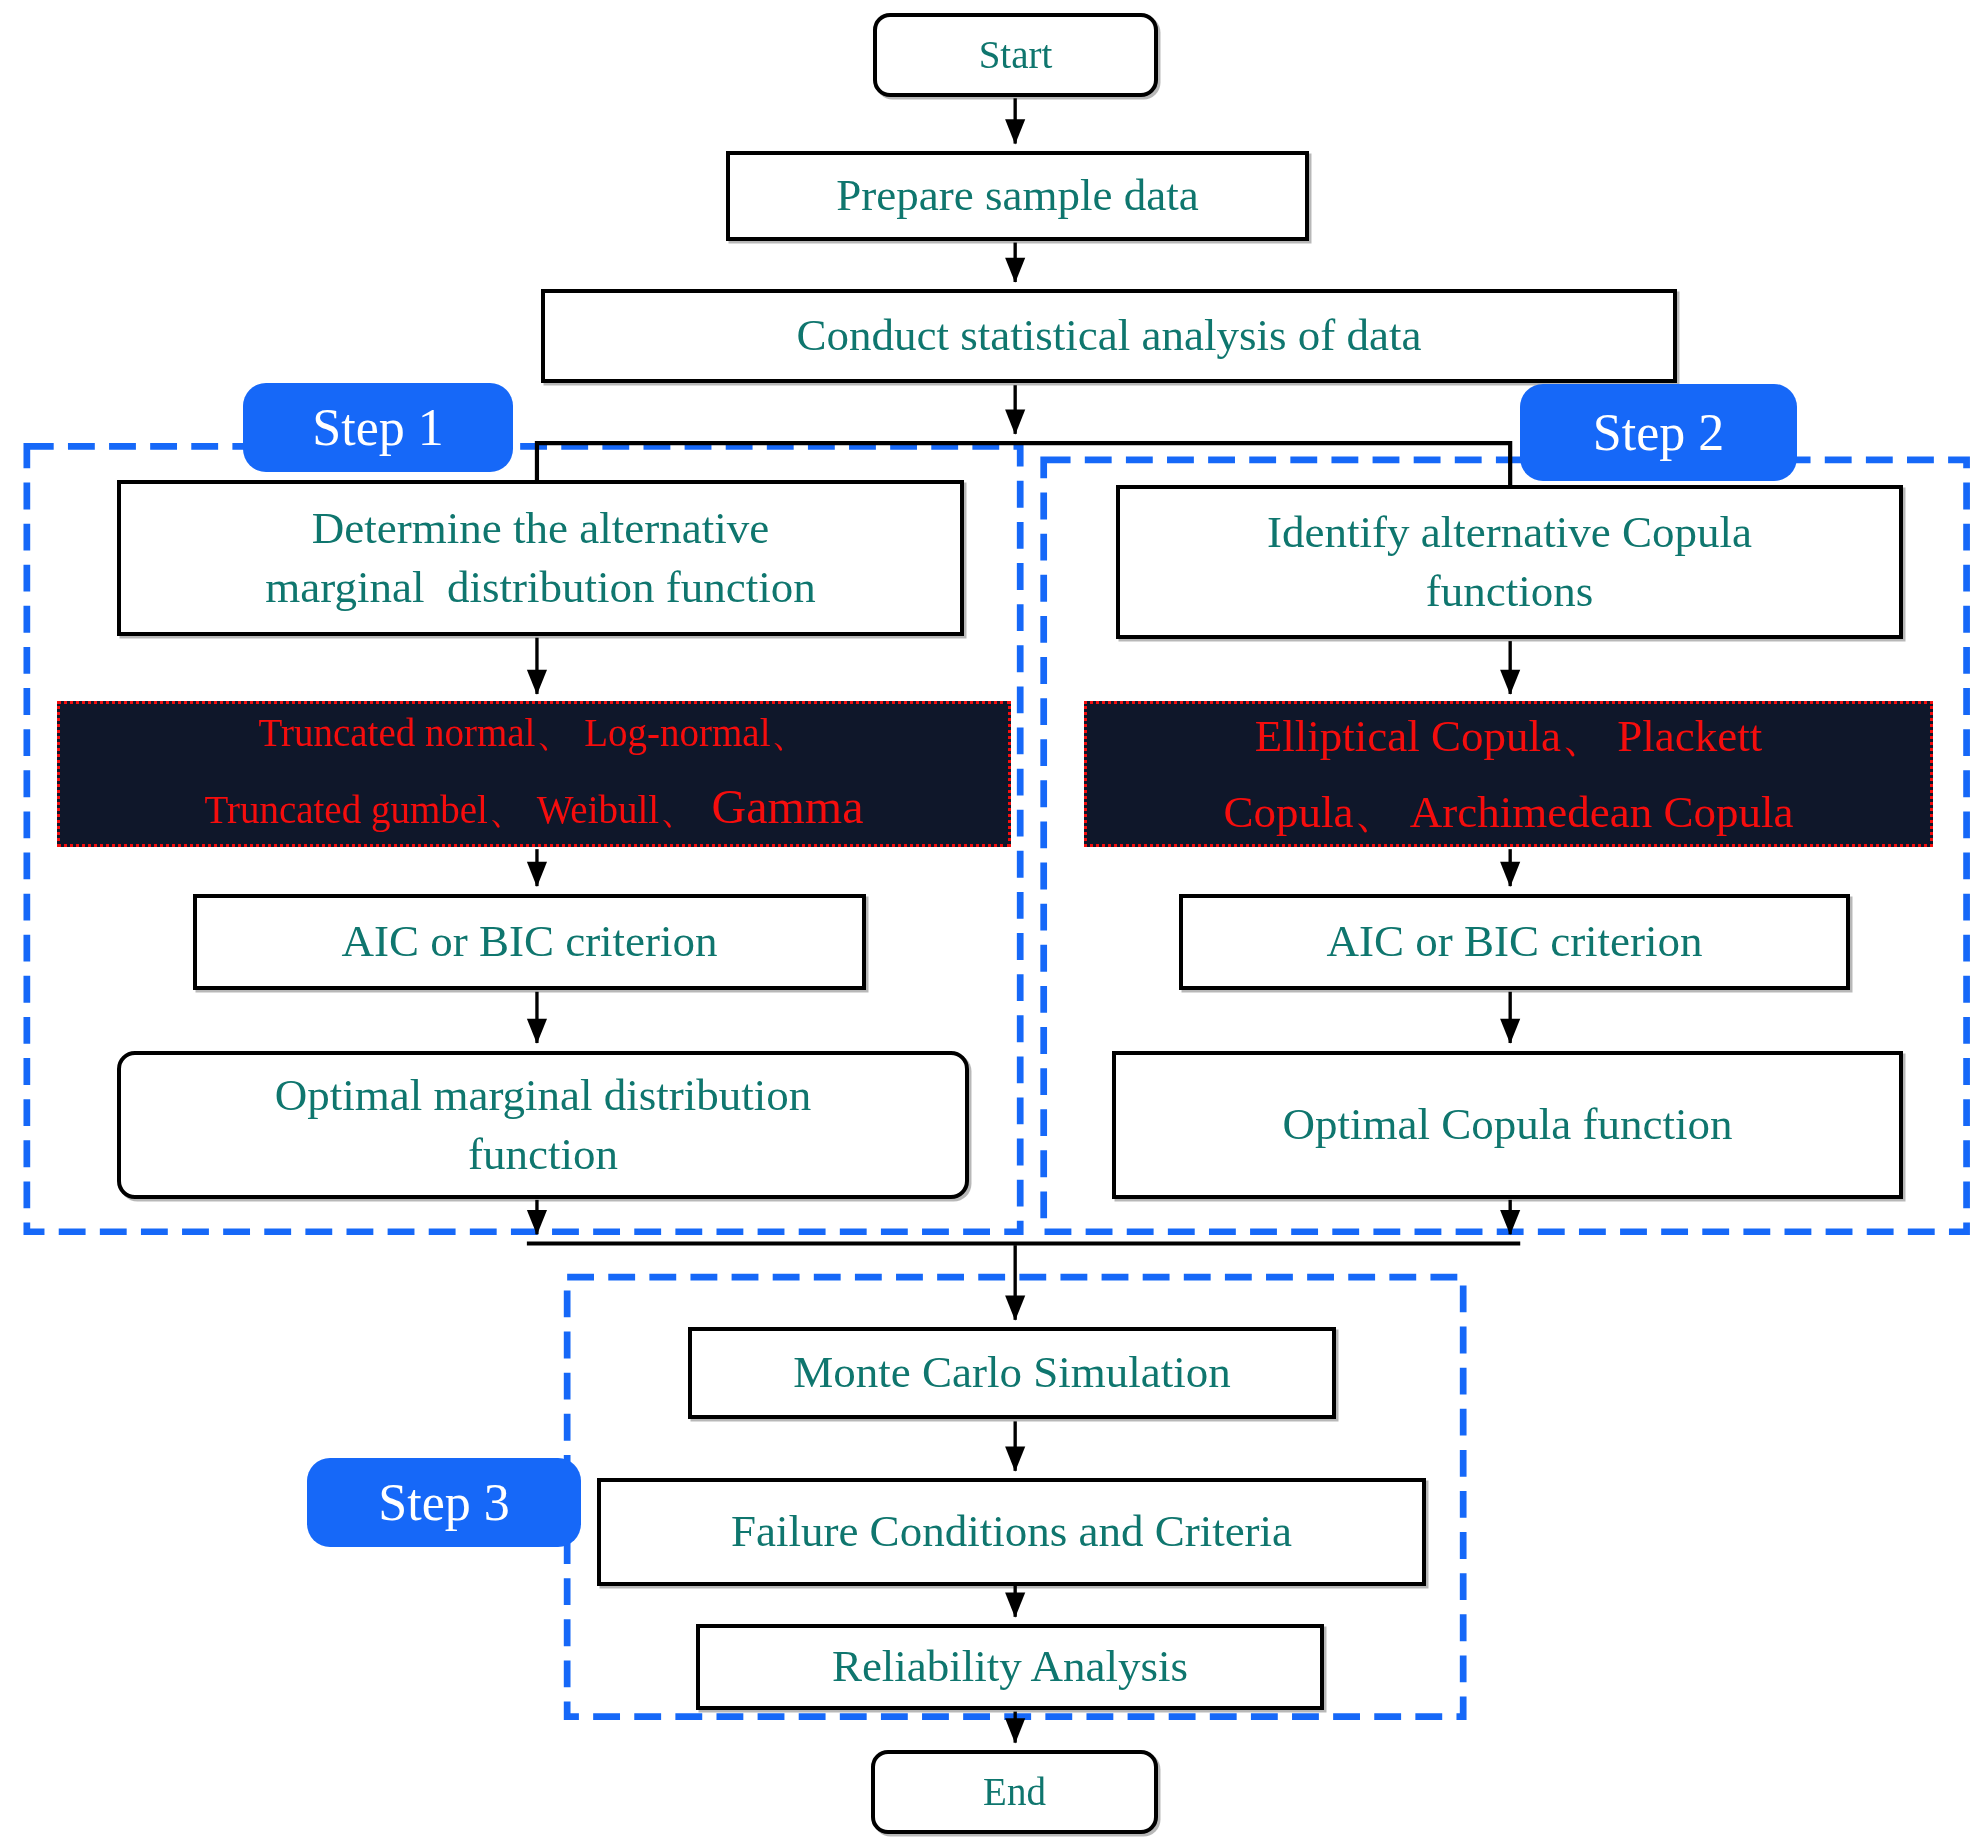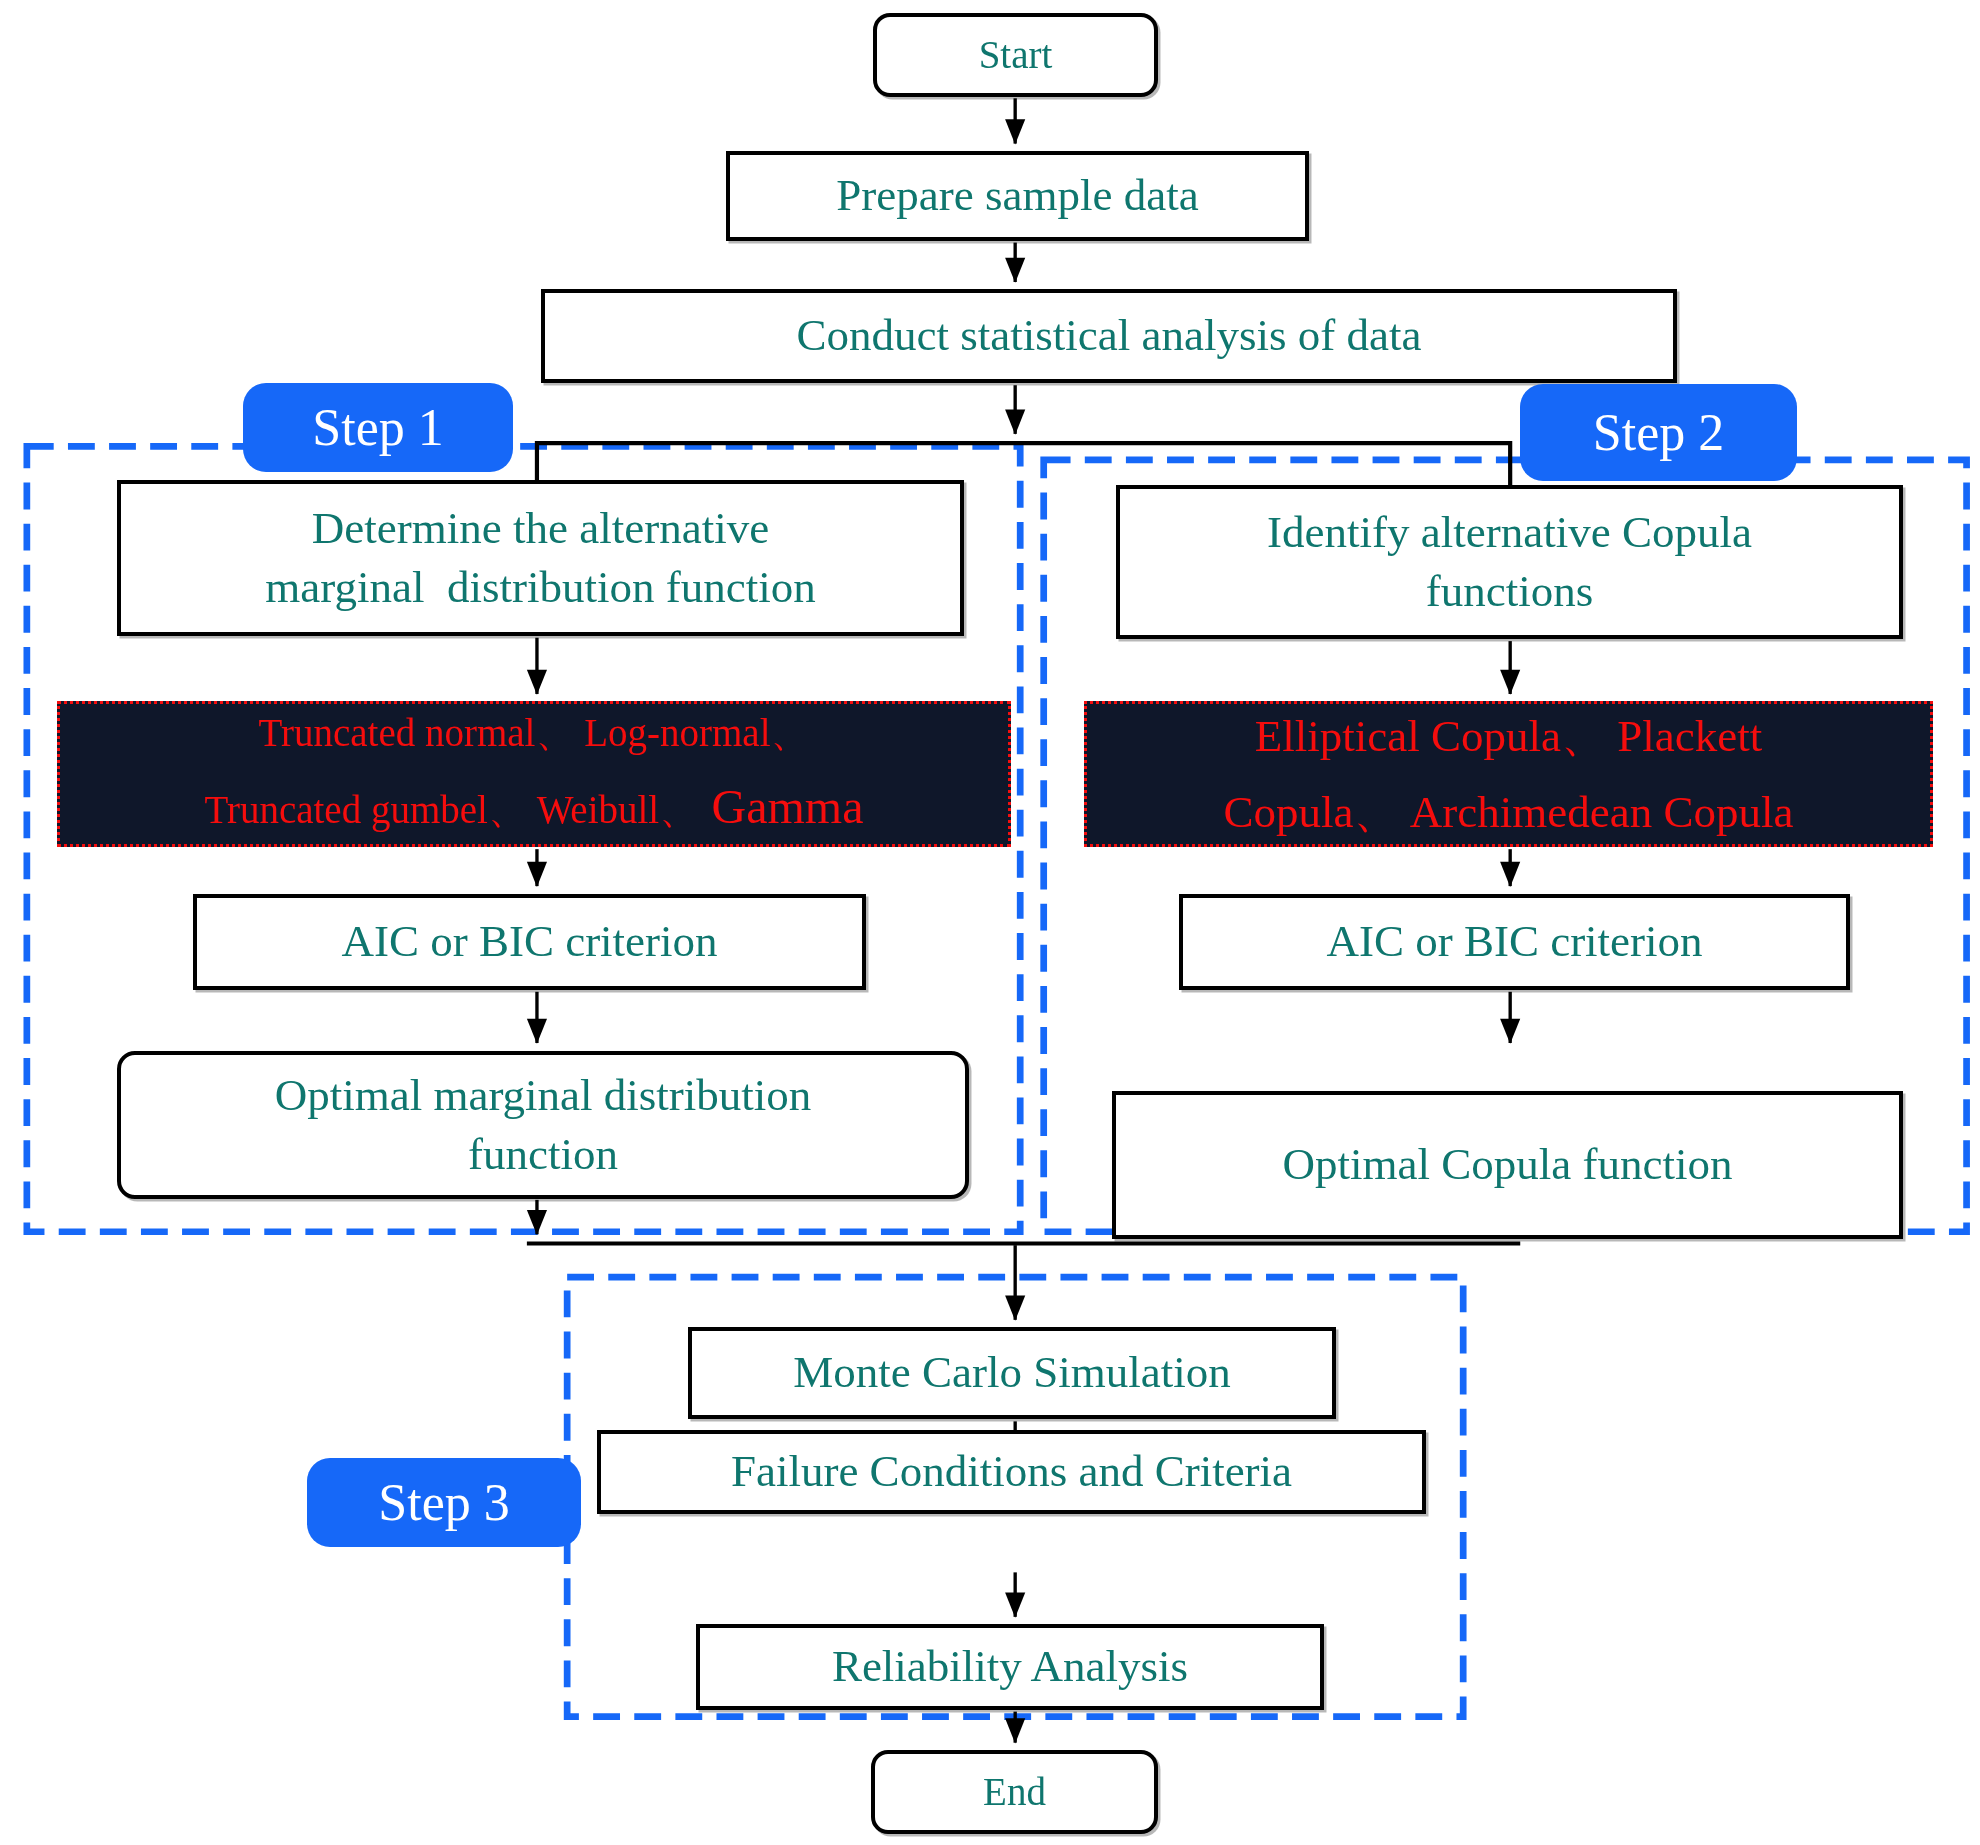--- a/index.html
+++ b/index.html
@@ -130,29 +130,29 @@
 
   <div class="rednode f54" style="left:1084px;top:701px;width:849px;height:146px;">
     <span class="txtline">Elliptical Copula、  Plackett</span>
     <span class="txtline">Copula、  Archimedean Copula</span>
   </div>
 
   <div class="node f54" style="left:1179px;top:894px;width:671px;height:96px;">
     <span class="txtline">AIC or BIC criterion</span>
   </div>
 
-  <div class="node f54" style="left:1112px;top:1051px;width:791px;height:148px;margin-top:40px;">
+  <div class="node f54" style="left:1112px;top:1051px;width:791px;height:148px;">
     <span class="txtline">Optimal Copula function</span>
   </div>
 
   <div class="node f54" style="left:688px;top:1327px;width:648px;height:92px;">
     <span class="txtline">Monte Carlo Simulation</span>
   </div>
 
-  <div class="node f54" style="left:597px;top:1430px;width:829px;height:84px;">
+  <div class="node f54" style="left:597px;top:1478px;width:829px;height:108px;">
     <span class="txtline">Failure Conditions and Criteria</span>
   </div>
 
   <div class="node f54" style="left:696px;top:1624px;width:628px;height:86px;">
     <span class="txtline">Reliability Analysis</span>
   </div>
 
   <div class="node rounded f46" style="left:871px;top:1750px;width:287px;height:84px;">
     <span class="txtline">End</span>
   </div>

